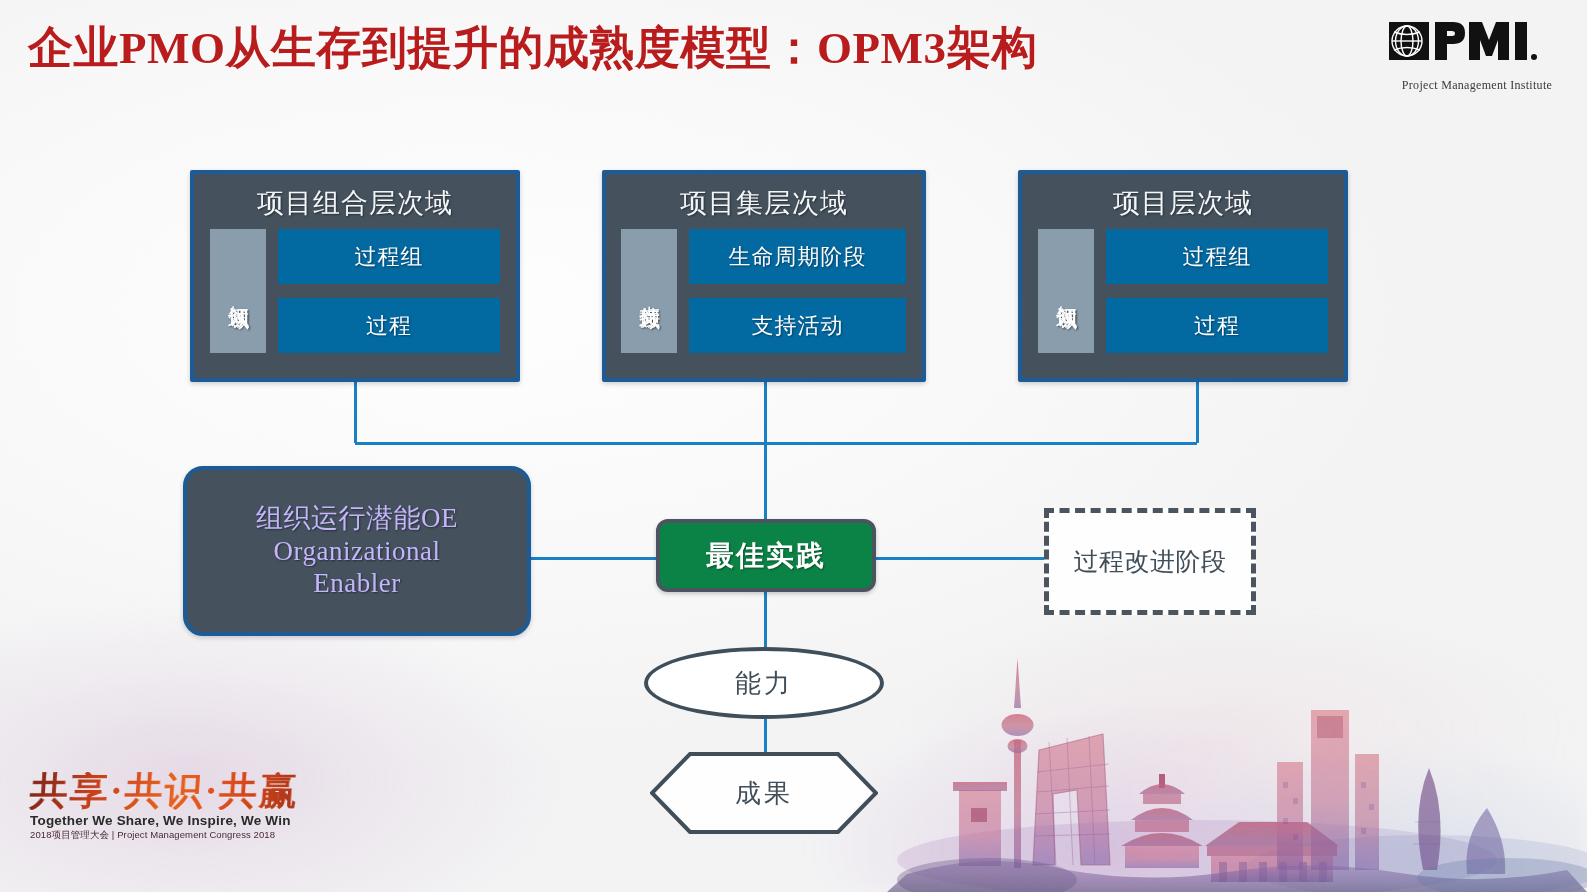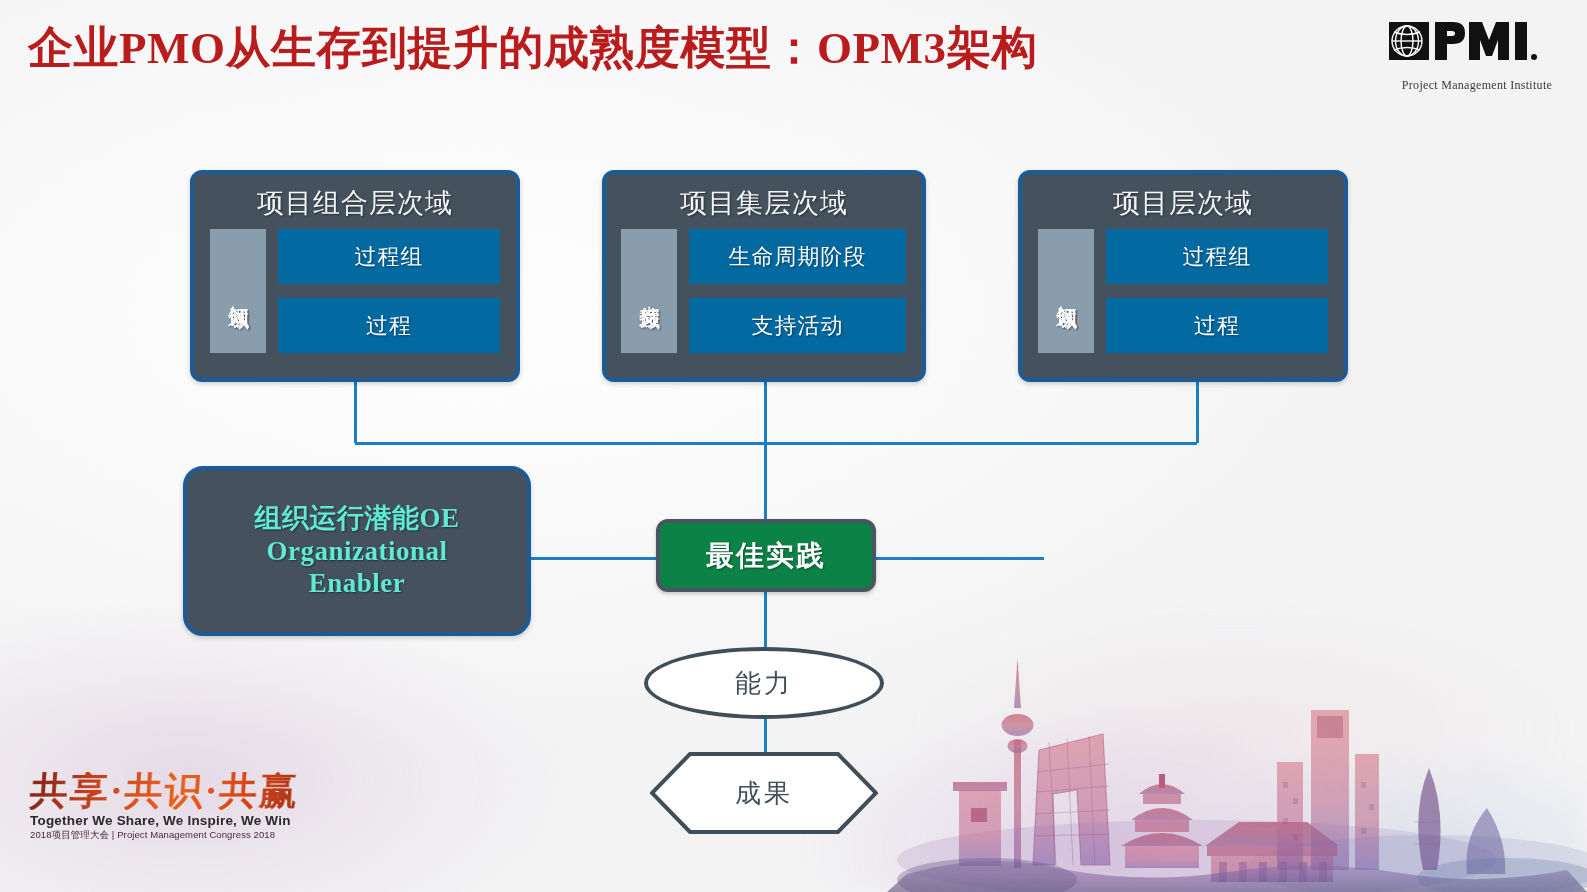--- a/index.html
+++ b/index.html
@@ -98,21 +98,21 @@
     inset: 0;
     pointer-events: none;
   }
   .connectors svg { width: 100%; height: 100%; display:block; }
 
   
   .domain-box {
     position: absolute;
     background: #45525D;
     border: 4px solid #1D5B96;
-    border-radius: 12px;
+    border-radius: 2px;
     box-sizing: border-box;
     box-shadow: 0 2px 5px rgba(0,0,0,.18);
   }
   .domain-title {
     text-align: center;
     color: #F3F6F8;
     font-size: 27px;
     line-height: 1;
     padding-top: 16px;
     letter-spacing: 1px;
@@ -171,28 +171,27 @@
     background: #45525D;
     border: 4px solid #1D5B96;
     border-radius: 20px;
     box-sizing: border-box;
     display: flex;
     align-items: center;
     justify-content: center;
     box-shadow: 0 2px 5px rgba(0,0,0,.18);
   }
   .oe-text {
-    color: #5eead4;
+    color: #c4b5fd;
     font-size: 27px;
     line-height: 1.22;
     text-align: center;
     letter-spacing: .5px;
     text-shadow: 1px 1px 2px rgba(0,0,0,.45);
     padding: 0 8px;
-    font-weight: bold;
   }
 
   
   .bp-box {
     position: absolute;
     left: 656px; top: 519px;
     width: 220px; height: 73px;
     background: #0C8346;
     border: 4px solid #4A5560;
     border-radius: 12px;
@@ -503,20 +502,23 @@
       <div>组织运行潜能OE</div>
       <div>Organizational</div>
       <div>Enabler</div>
     </div>
   </div>
 
   <div class="bp-box">
     <span class="bp-text">最佳实践</span>
   </div>
 
+  <div class="dashed-box">
+    <span class="dashed-text">过程改进阶段</span>
+  </div>
 
   <div class="ellipse-node">
     <span class="ellipse-text">能力</span>
   </div>
 
   <div class="hexagon-node">
     <svg viewBox="0 0 228 82" preserveAspectRatio="none">
       <polygon points="40,2 188,2 226,41 188,80 40,80 2,41" fill="rgba(255,255,255,.92)" stroke="#3F4E59" stroke-width="4"></polygon>
     </svg>
     <span class="hexagon-text">成果</span>

